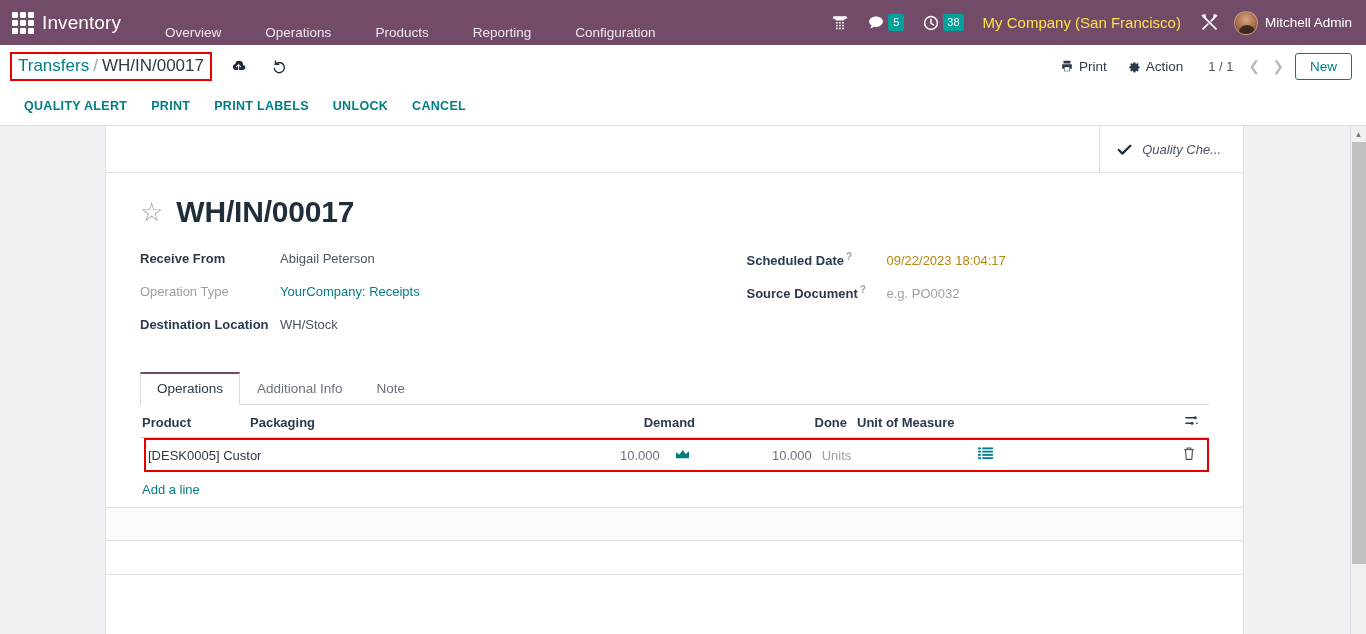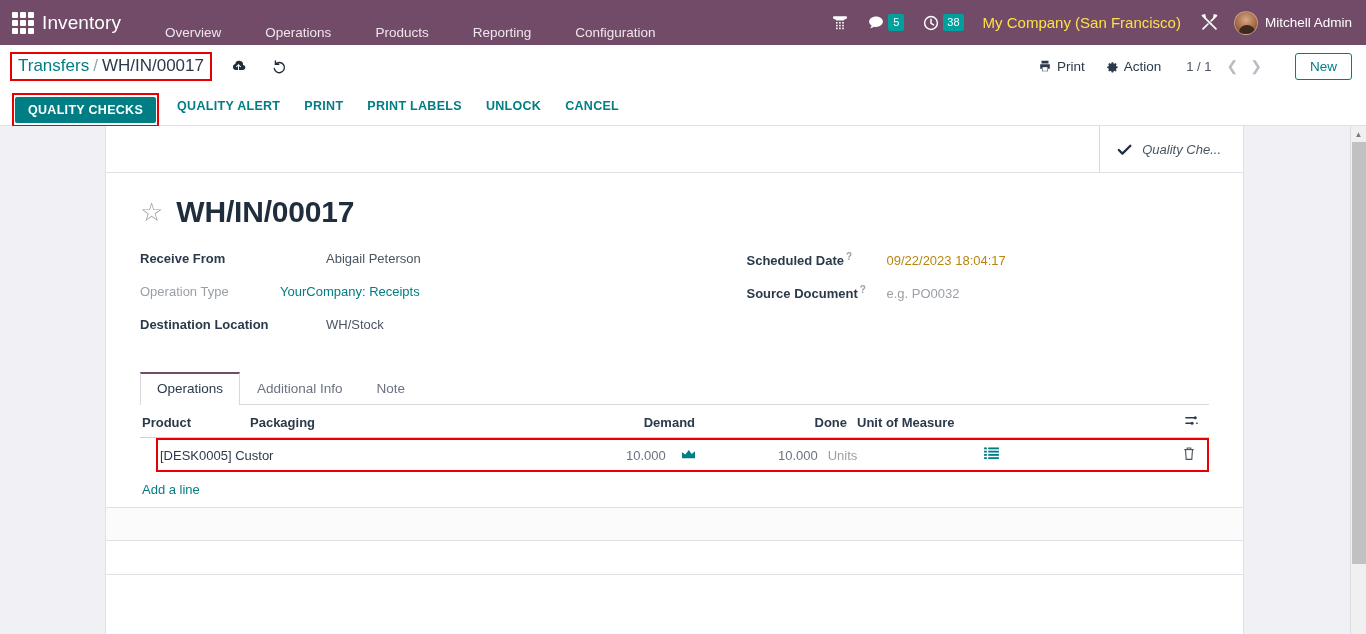--- a/index.html
+++ b/index.html
@@ -162,21 +162,21 @@
     font-size: 14px;
     user-select: none;
   }
   .new-btn {
     border: 1px solid #017e84;
     color: #017e84;
     background: #fff;
     font-size: 13.5px;
     padding: 5px 14px;
     border-radius: 3px;
-    margin-left: 26px;
+    margin-left: 4px;
     cursor: pointer;
   }
 
   
   .cp-bottom {
     height: 38px;
     display: flex;
     align-items: center;
     padding: 0 0 0 12px;
     background: #fff;
@@ -320,21 +320,21 @@
     font-size: 10px;
     color: #9aa0a6;
     vertical-align: super;
     margin-left: 2px;
     cursor: help;
   }
   .fval { font-size: 13px; color: #2b3a4a; }
   .fval.link { color: #017e84; cursor: pointer; }
   .fval.warn { color: #b8860b; cursor: text; }
   .fval.muted { color: #9aa0a6; }
-  .fval.gray { color: #4a5561; margin-left: 46px; }
+  .fval.gray { color: #4a5561; }
 
   
   .notebook { margin-top: 22px; }
   .tabs {
     display: flex;
     border-bottom: 1px solid #d8d8de;
   }
   .tab {
     padding: 8px 16px 9px 16px;
     font-size: 13.5px;
@@ -377,21 +377,21 @@
   .c-demicon { width: 46px; text-align: center; }
   .c-done { width: 110px; text-align: right; padding-right: 4px; }
   .c-uom { width: 120px; padding-left: 6px; }
   .c-detail { flex: 1 1 auto; text-align: left; padding-left: 42px; }
   .c-opt { width: 36px; text-align: center; }
   .num { color: #6b7280; }
   .uom-val { color: #9aa0a6; }
   .row-hl {
     position: relative;
     border: 2px solid #e60000;
-    margin: 0 0 0 16px;
+    margin: 0 0 0 4px;
   }
   .add-line {
     color: #017e84;
     font-size: 13px;
     padding: 10px 2px;
     cursor: pointer;
     display: inline-block;
   }
   .filler-a { height: 33px; background: #fbfbfc; border-top: 1px solid #e0e0e6; }
   .filler-b { height: 34px; background: #ffffff; border-top: 1px solid #e0e0e6; }
@@ -530,23 +530,20 @@
       </div>
       <div class="pager">1 / 1</div>
       <div class="pager-arrow">❮</div>
       <div class="pager-arrow">❯</div>
       <div class="new-btn">New</div>
     </div>
   </div>
 
   <div class="cp-bottom">
     <div class="btn-group">
-      <div class="hl-red">
-        <div class="sb-btn primary">QUALITY CHECKS</div>
-      </div>
       <div class="sb-btn">QUALITY ALERT</div>
       <div class="sb-btn">PRINT</div>
       <div class="sb-btn">PRINT LABELS</div>
       <div class="sb-btn">UNLOCK</div>
       <div class="sb-btn">CANCEL</div>
     </div>
 
   </div>
 </div>
 

